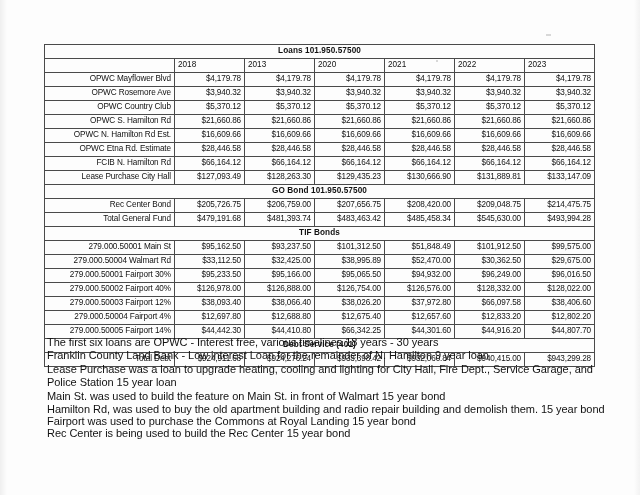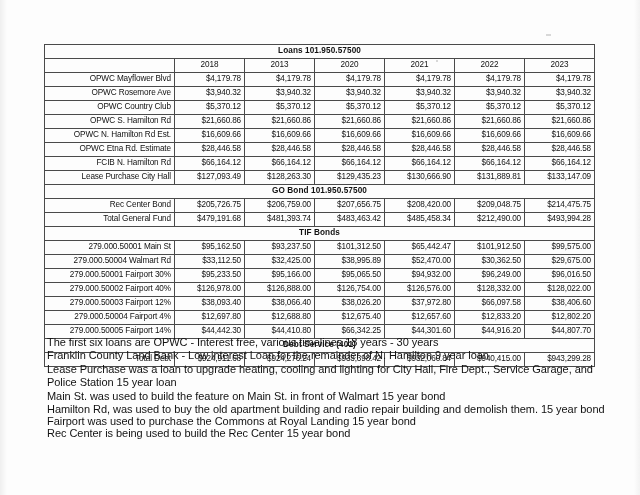--- a/index.html
+++ b/index.html
@@ -74,21 +74,21 @@
   .num {
     text-align: right;
     letter-spacing: -0.15px;
   }
   .section-head {
     text-align: center;
     font-weight: bold;
     letter-spacing: 0.1px;
   }
   .yr-head {
-    text-align: center;
+    text-align: left;
   }
   .corner-blank {
     border: 1px solid #4a4a4a;
   }
 
   .notes {
     position: absolute;
     left: 47px;
     top: 336px;
     width: 570px;
@@ -220,32 +220,32 @@
           <td class="num">$208,420.00</td>
           <td class="num">$209,048.75</td>
           <td class="num">$214,475.75</td>
         </tr>
         <tr>
           <td class="lbl">Total General Fund</td>
           <td class="num">$479,191.68</td>
           <td class="num">$481,393.74</td>
           <td class="num">$483,463.42</td>
           <td class="num">$485,458.34</td>
-          <td class="num">$212,490.00</td>
+          <td class="num">$545,630.00</td>
           <td class="num">$493,994.28</td>
         </tr>
         <tr>
           <td class="section-head" colspan="7">TIF Bonds</td>
         </tr>
         <tr>
           <td class="lbl">279.000.50001 Main St</td>
           <td class="num">$95,162.50</td>
           <td class="num">$93,237.50</td>
           <td class="num">$101,312.50</td>
-          <td class="num">$65,442.47</td>
+          <td class="num">$51,848.49</td>
           <td class="num">$101,912.50</td>
           <td class="num">$99,575.00</td>
         </tr>
         <tr>
           <td class="lbl">279.000.50004 Walmart Rd</td>
           <td class="num">$33,112.50</td>
           <td class="num">$32,425.00</td>
           <td class="num">$38,995.89</td>
           <td class="num">$52,470.00</td>
           <td class="num">$30,362.50</td>

